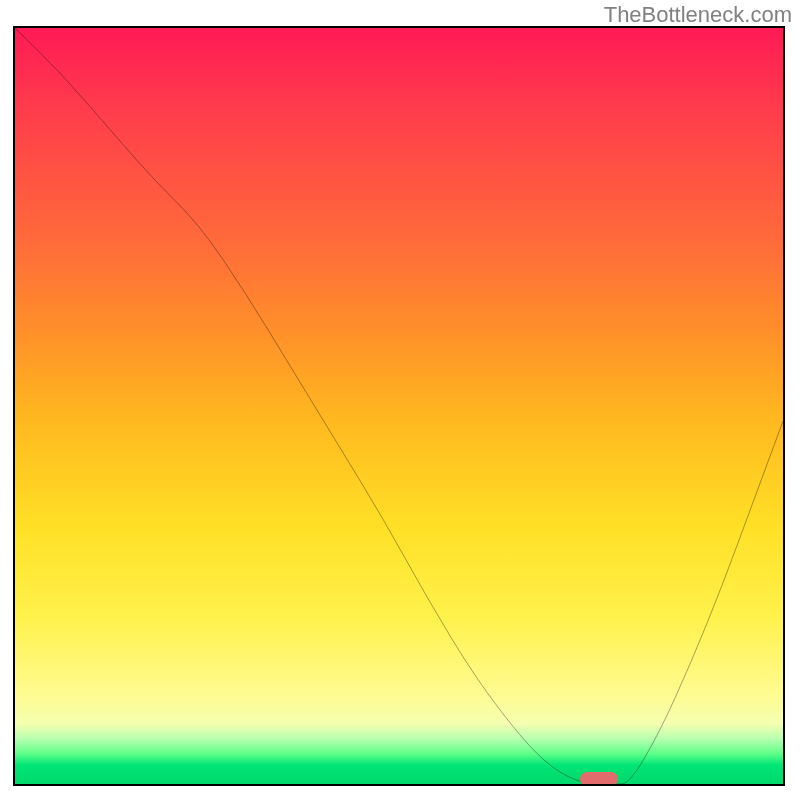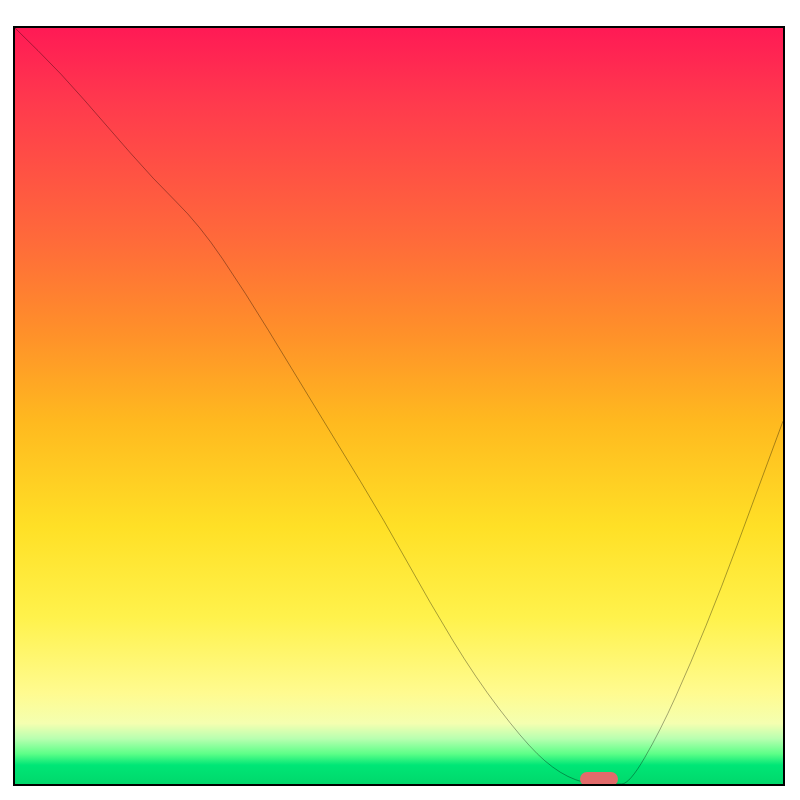--- a/index.html
+++ b/index.html
@@ -69,20 +69,21 @@
     border-radius: 8px;
     background: #e26b6b;
     transform: translate(-50%, -50%);
   }
 </style>
 </head>
 <body>
 
 <div class="stage">
 
+  <div class="watermark">TheBottleneck.com</div>
 
   <div class="plot">
     <div class="gradient-bg"></div>
 
     <svg class="curve" viewBox="0 0 100 100" preserveAspectRatio="none">
       <path id="curve-path" fill="none" stroke="#000000" stroke-width="0.35" vector-effect="non-scaling-stroke" d="M 0.00 0.00 Q 0.00 0.00 3.00 3.00 Q 6.00 6.00 9.00 9.50 Q 12.00 13.00 15.00 16.50 Q 18.00 20.00 21.00 23.00 Q 24.00 26.00 27.00 30.50 Q 30.00 35.00 33.00 40.00 Q 36.00 45.00 39.00 50.00 Q 42.00 55.00 45.00 60.00 Q 48.00 65.00 51.00 70.50 Q 54.00 76.00 57.00 81.00 Q 60.00 86.00 63.00 90.00 Q 66.00 94.00 68.00 96.00 Q 70.00 98.00 72.00 99.00 Q 74.00 100.00 76.00 100.00 Q 78.00 100.00 79.00 100.00 Q 80.00 100.00 82.00 96.50 Q 84.00 93.00 86.00 88.50 Q 88.00 84.00 90.00 79.00 Q 92.00 74.00 94.00 68.50 Q 96.00 63.00 98.00 57.50 T 100.00 52.00"></path>
     </svg>
 
     <div id="marker" class="marker" style="left: 583.68px; top: 751px; background: rgb(226, 107, 107);"></div>
   </div>

